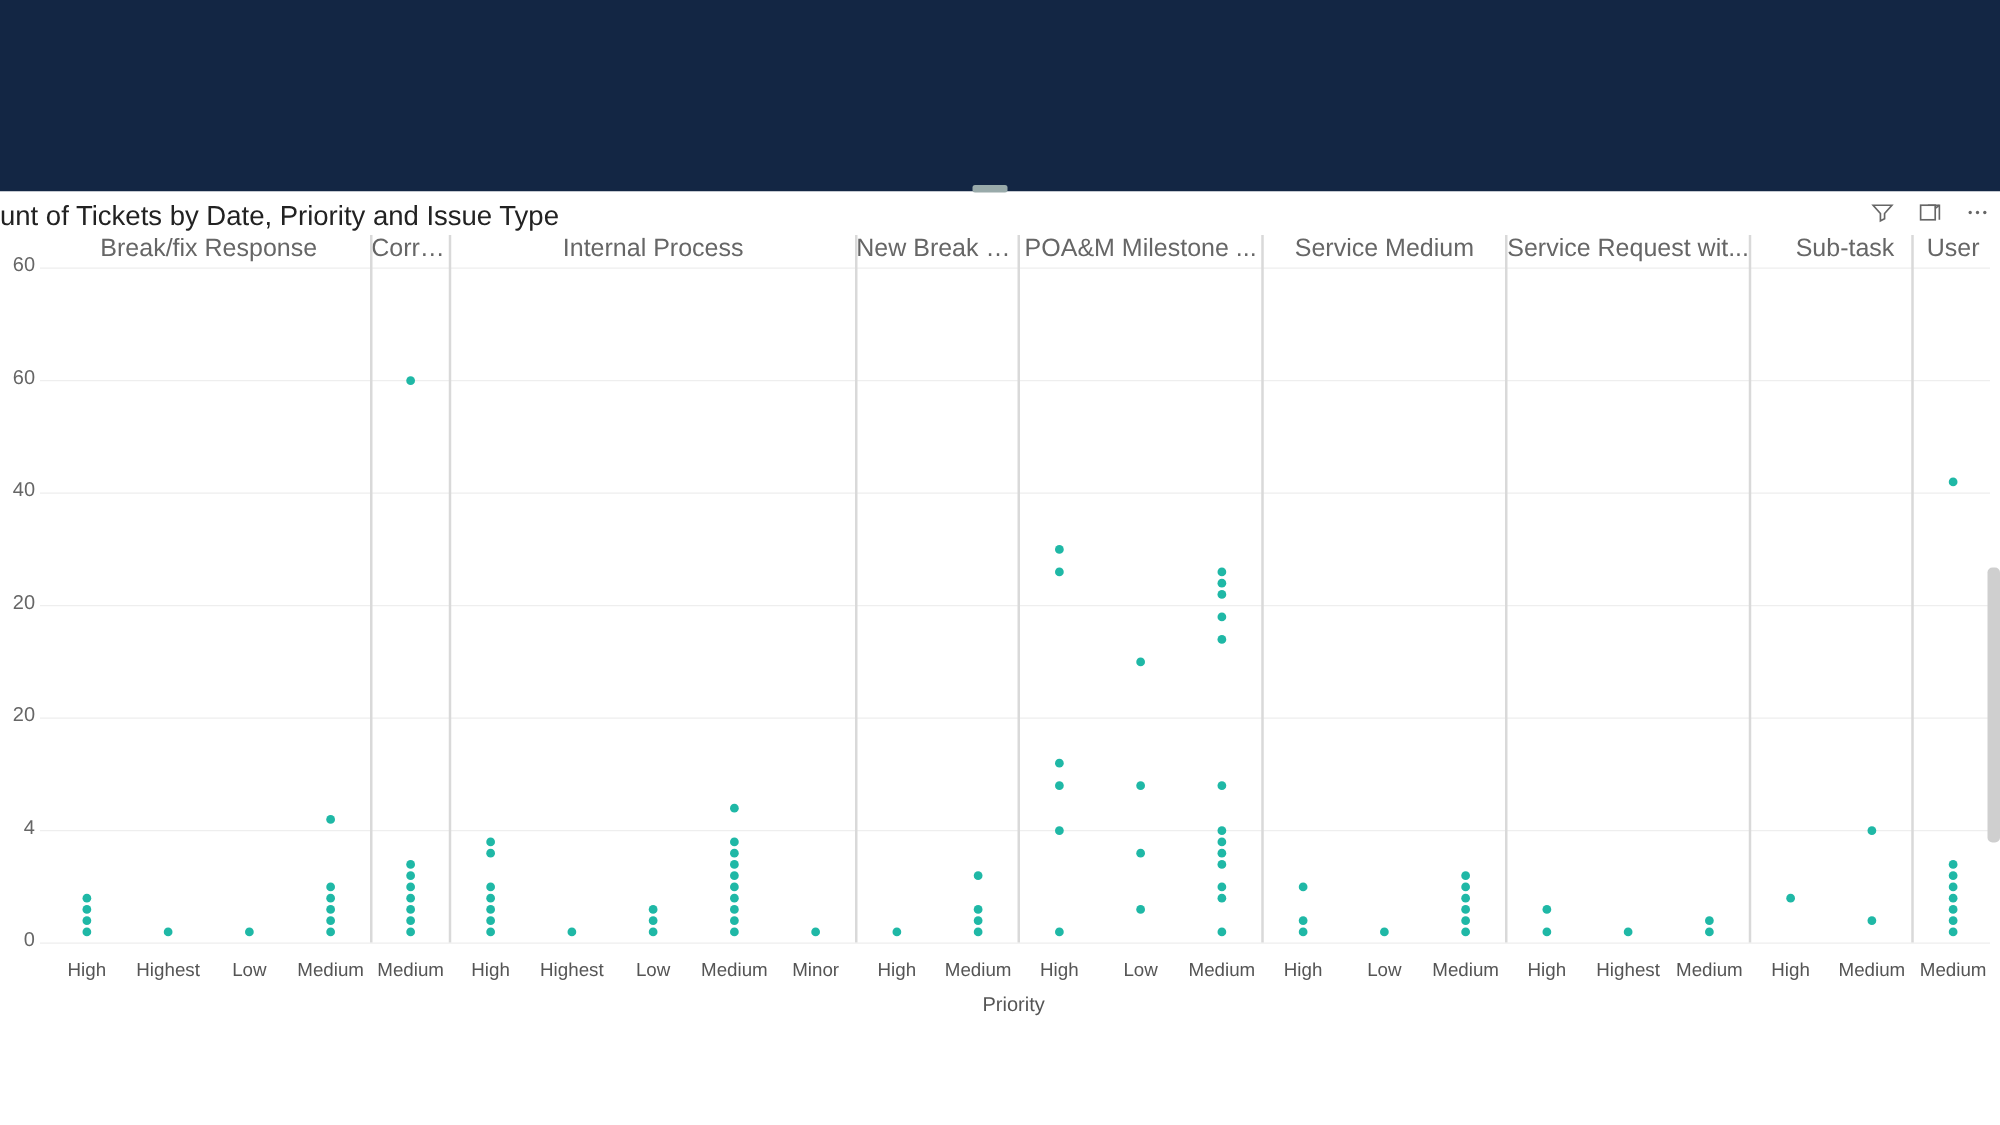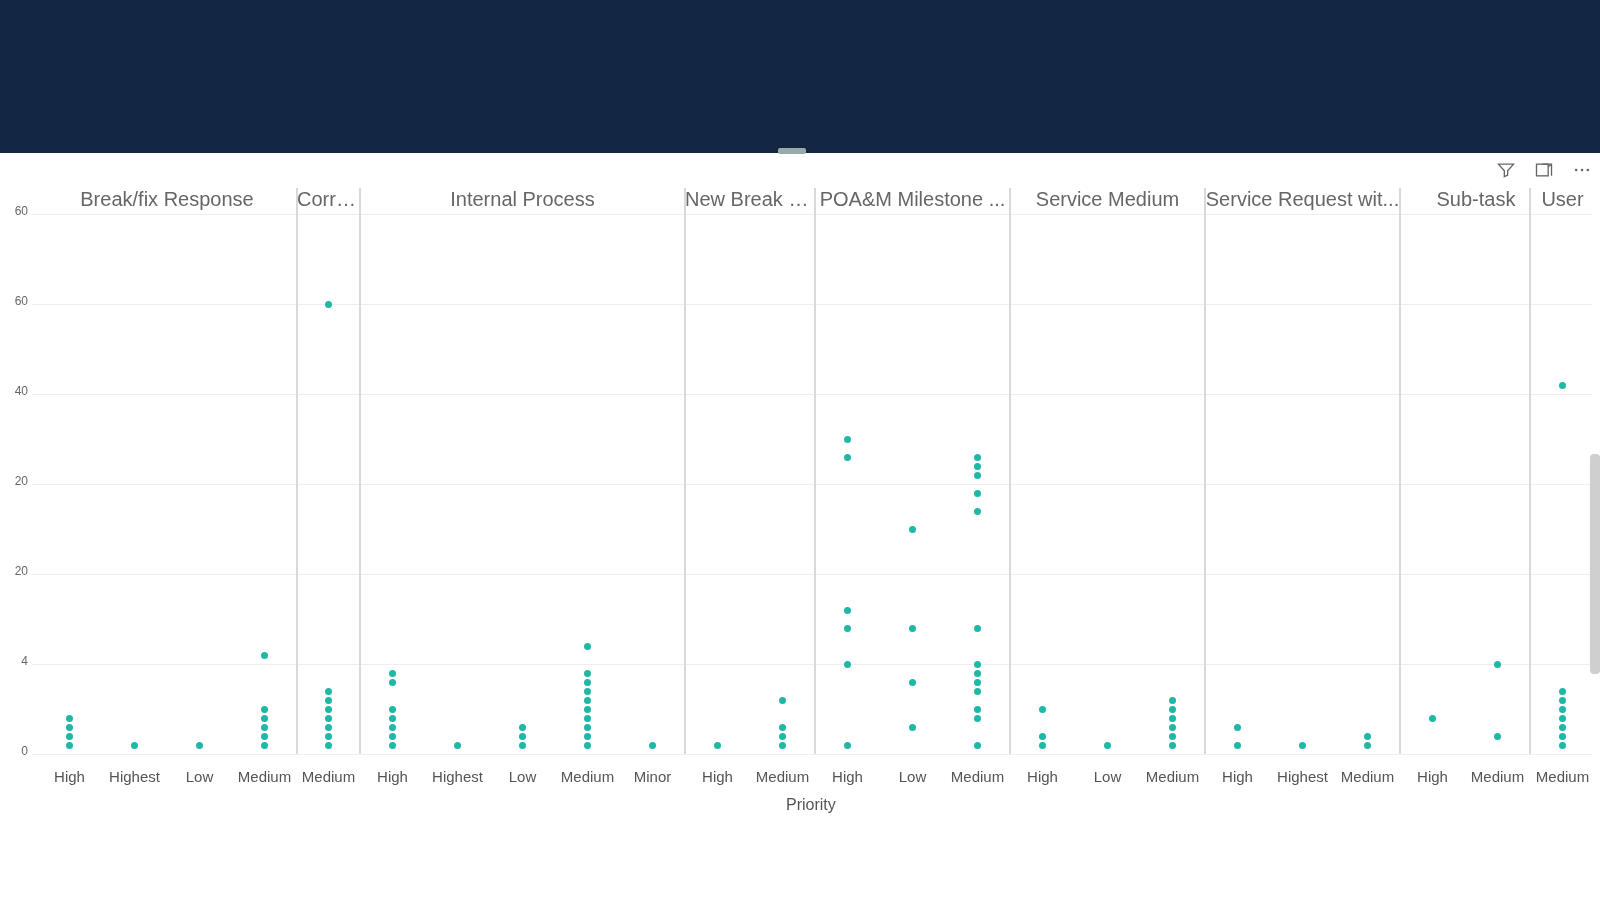--- a/index.html
+++ b/index.html
@@ -58,21 +58,21 @@
   .collapse-notch {
     position: absolute;
     left: 778px;
     top: -6px;
     width: 28px; height: 6px;
     background: #9aa;
     border-radius: 2px;
   }
   .y-tick-label {
     position: absolute;
-    font-size: 12px;
+    font-size: 16px;
     color: #666;
     text-align: right;
   }
   .panel-header {
     position: absolute;
     font-size: 20px;
     color: #666;
     text-align: center;
     white-space: nowrap;
     overflow: hidden;
@@ -125,20 +125,21 @@
 </style>
 </head>
 <body>
 
 <div class="page">
   <div class="dark-banner"></div>
 
   <div class="chart-card">
     <div class="collapse-notch"></div>
 
+    <div class="chart-title">unt of Tickets by Date, Priority and Issue Type</div>
 
     <div class="chart-toolbar">
       <span class="icon">
         <svg viewBox="0 0 24 24" fill="none" stroke="currentColor" stroke-width="1.6">
           <path d="M3 5h18l-7 8v5l-4 2v-7L3 5z"></path>
         </svg>
       </span>
       <span class="icon">
         <svg viewBox="0 0 24 24" fill="none" stroke="currentColor" stroke-width="1.6">
           <rect x="3" y="5" width="14" height="14"></rect>

